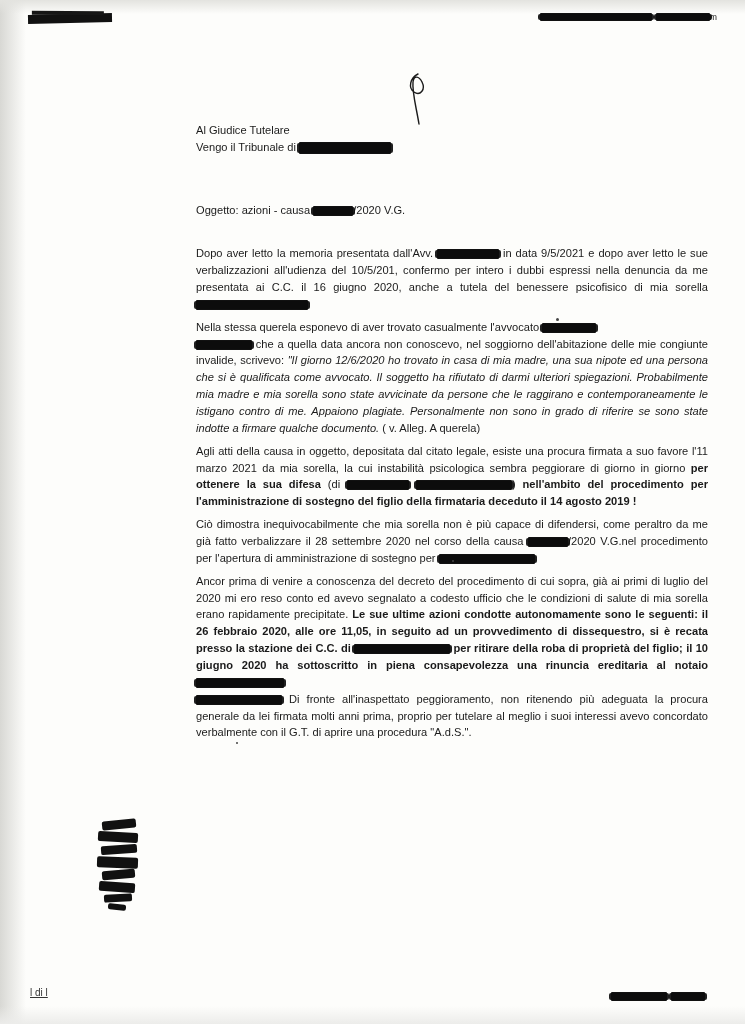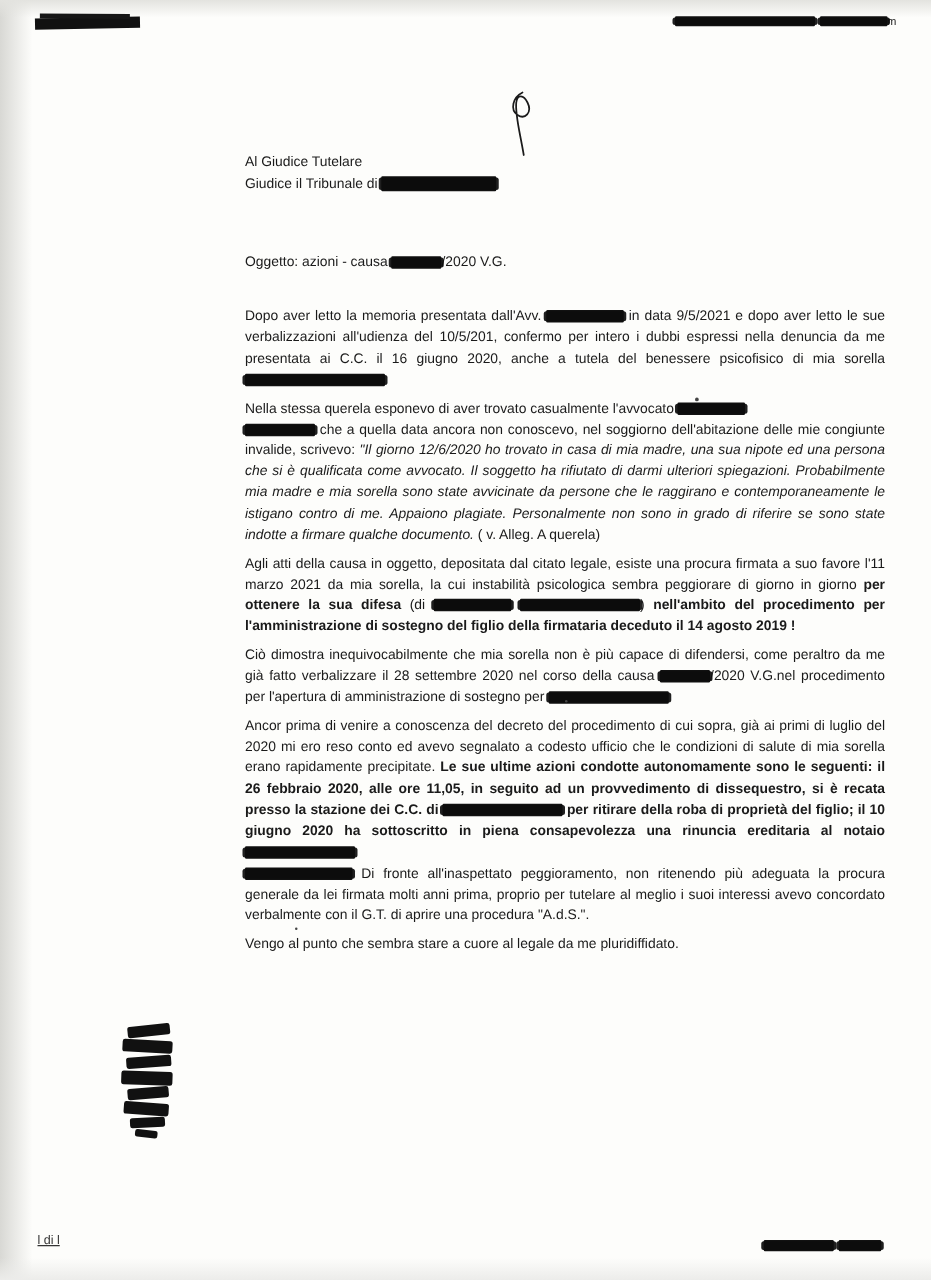--- a/index.html
+++ b/index.html
@@ -170,21 +170,21 @@
   </div>
 
   <svg class="squiggle" viewBox="0 0 40 58">
     <path d="M18 2 C10 6, 8 16, 14 20 C20 24, 26 18, 22 10 C19 4, 14 3, 13 10 C12 20, 16 34, 19 52" fill="none" stroke="#1b1b1b" stroke-width="1.4" stroke-linecap="round"></path>
   </svg>
 
   <div class="doc-body">
 
     <div class="p addressee">
       <div>Al Giudice Tutelare</div>
-      <div><span>Giudice il Tribunale di </span><span class="redact tall" style="width:92px;"></span></div>
+      <div><span>Vengo il Tribunale di </span><span class="redact tall" style="width:92px;"></span></div>
     </div>
 
     <div class="gap-lg"></div>
 
     <div class="p">
       <span>Oggetto: azioni - causa </span><span class="redact" style="width:40px;"></span><span>/2020 V.G.</span>
     </div>
 
     <div class="gap-md"></div>
 
@@ -193,21 +193,20 @@
         <div class="p"><span>Dopo aver letto la memoria presentata dall'Avv. </span><span class="redact" style="width: 62px;"></span><span> in data 9/5/2021 e dopo aver letto le sue verbalizzazioni all'udienza del 10/5/201, confermo per intero i dubbi espressi nella denuncia da me presentata ai C.C. il 16 giugno 2020, anche a tutela del benessere psicofisico di mia sorella </span><span class="redact" style="width: 112px;"></span></div>
         <div class="gap-xs"></div>
         <div class="p"><span>Nella stessa querela esponevo di aver trovato casualmente l'avvocato </span><span class="redact" style="width: 54px;"></span><span> </span><br><span class="redact" style="width: 56px;"></span><span> che a quella data ancora non conoscevo, nel soggiorno dell'abitazione delle mie congiunte invalide, scrivevo: </span><span class="italic">"Il giorno 12/6/2020 ho trovato in casa di mia madre, una sua nipote ed una persona che si è qualificata come avvocato. Il soggetto ha rifiutato di darmi ulteriori spiegazioni. Probabilmente mia madre e mia sorella sono state avvicinate da persone che le raggirano e contemporaneamente le istigano contro di me. Appaiono plagiate. Personalmente non sono in grado di riferire se sono state indotte a firmare qualche documento.</span><span> ( v. Alleg. A querela)</span></div>
         <div class="gap-xs"></div>
         <div class="p"><span>Agli atti della causa in oggetto, depositata dal citato legale, esiste una procura firmata a suo favore l'11 marzo 2021 da mia sorella, la cui instabilità psicologica sembra peggiorare di giorno in giorno </span><span class="bold">per ottenere  la sua difesa</span><span> (di </span><span class="redact" style="width: 62px;"></span><span> </span><span class="redact" style="width: 96px;"></span><span>) </span><span class="bold">nell'ambito del procedimento per l'amministrazione di sostegno del figlio della firmataria deceduto il 14 agosto 2019 !</span></div>
         <div class="gap-xs"></div>
         <div class="p"><span>Ciò dimostra inequivocabilmente che mia sorella non è più capace di difendersi, come peraltro da me già fatto verbalizzare il 28 settembre 2020 nel corso della causa </span><span class="redact" style="width: 40px;"></span><span>/2020 V.G.nel procedimento per l'apertura di amministrazione di sostegno per </span><span class="redact" style="width: 96px;"></span></div>
         <div class="gap-xs"></div>
         <div class="p"><span>Ancor prima di venire a conoscenza del decreto del procedimento di cui sopra, già ai primi di luglio del 2020 mi ero reso conto ed avevo segnalato a codesto ufficio che le condizioni di salute di mia sorella erano rapidamente precipitate. </span><span class="bold">Le sue ultime azioni condotte autonomamente sono le seguenti: il 26 febbraio 2020, alle ore 11,05, in seguito ad un provvedimento di dissequestro, si è recata presso la stazione dei C.C. di </span><span class="redact" style="width: 96px;"></span><span class="bold"> per ritirare della roba di proprietà del figlio; il 10 giugno 2020 ha sottoscritto</span><span> </span><span class="bold">in piena consapevolezza una rinuncia ereditaria al notaio </span><span class="redact" style="width: 88px;"></span><br><span class="redact" style="width: 86px;"></span><span> Di fronte all'inaspettato peggioramento, non ritenendo più adeguata la procura generale da lei firmata molti anni prima, proprio per tutelare al meglio i suoi interessi avevo concordato verbalmente con il G.T. di aprire una procedura "A.d.S.".</span></div>
         <div class="gap-xs"></div>
-        <div class="p"><span>Vengo al punto che sembra stare a cuore al legale da me pluridiffidato.</span></div>
         <div class="gap-xs"></div>
       </div>
 
   </div>
 
   <div class="blob">
     <span style="left:6px; top:0px; width:34px; height:9px; transform:rotate(-6deg);"></span>
     <span style="left:2px; top:12px; width:40px; height:10px; transform:rotate(3deg);"></span>
     <span style="left:5px; top:25px; width:36px; height:9px; transform:rotate(-4deg);"></span>
     <span style="left:1px; top:37px; width:41px; height:11px; transform:rotate(2deg);"></span>

